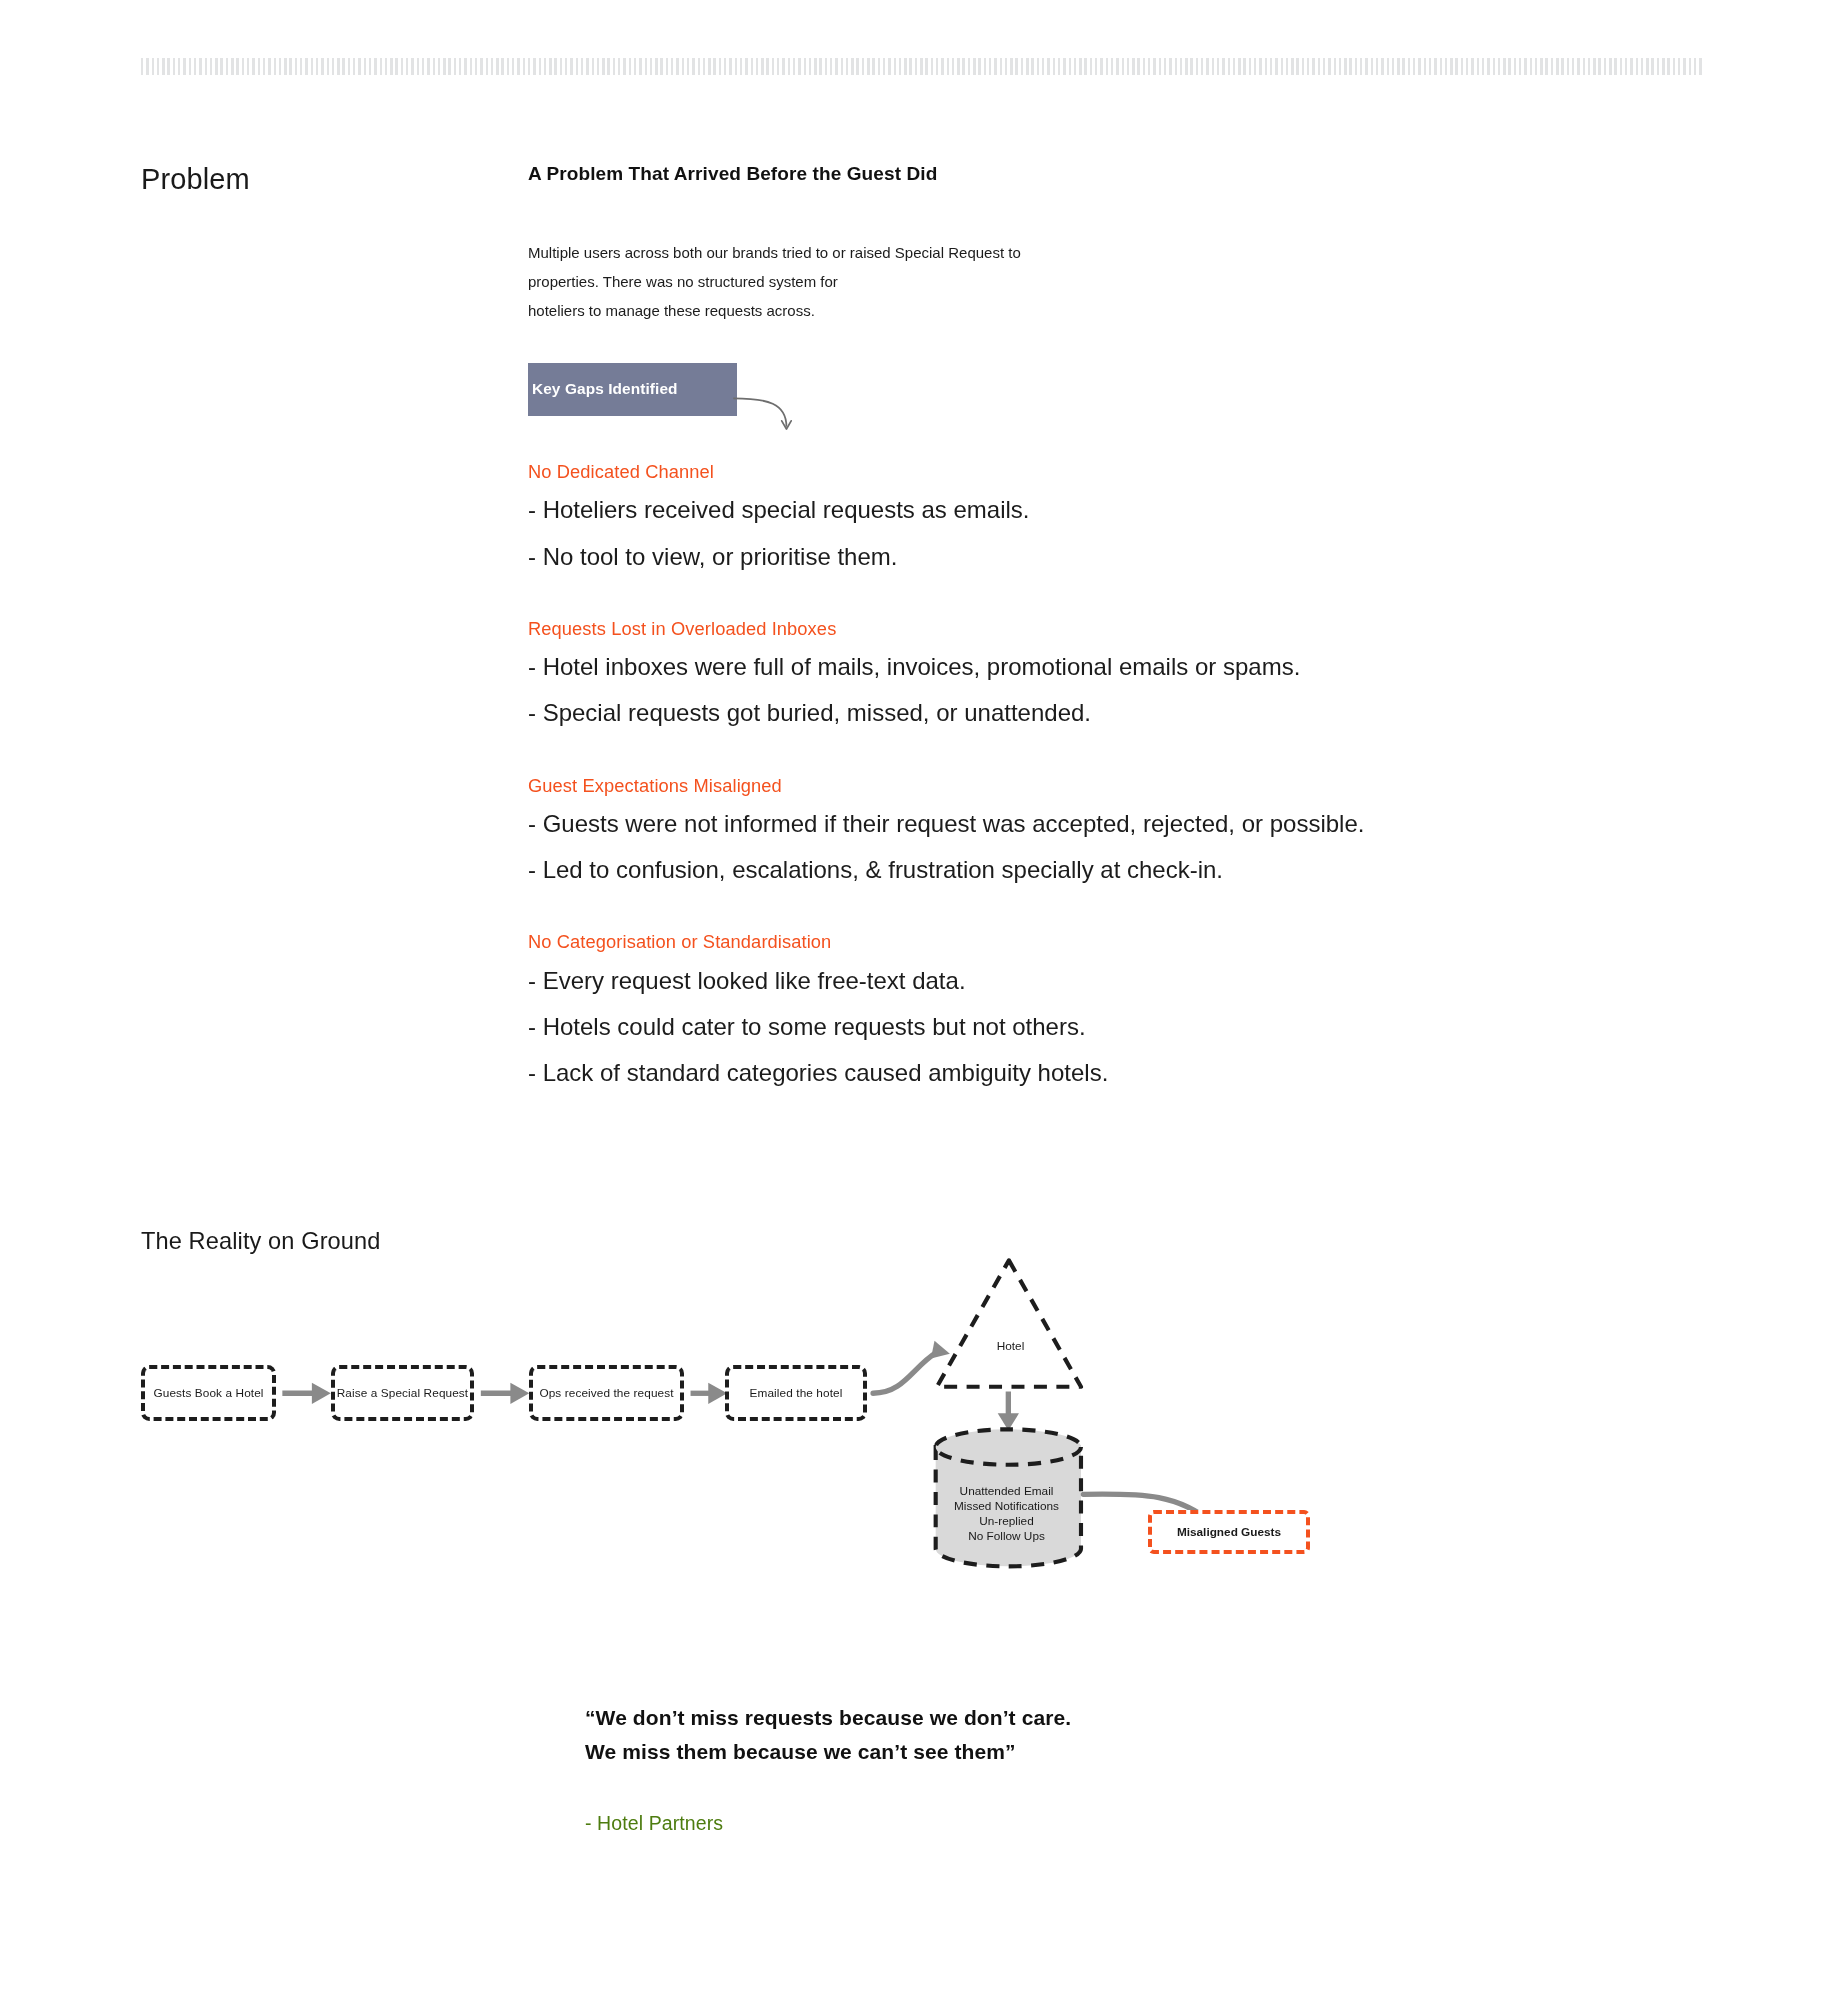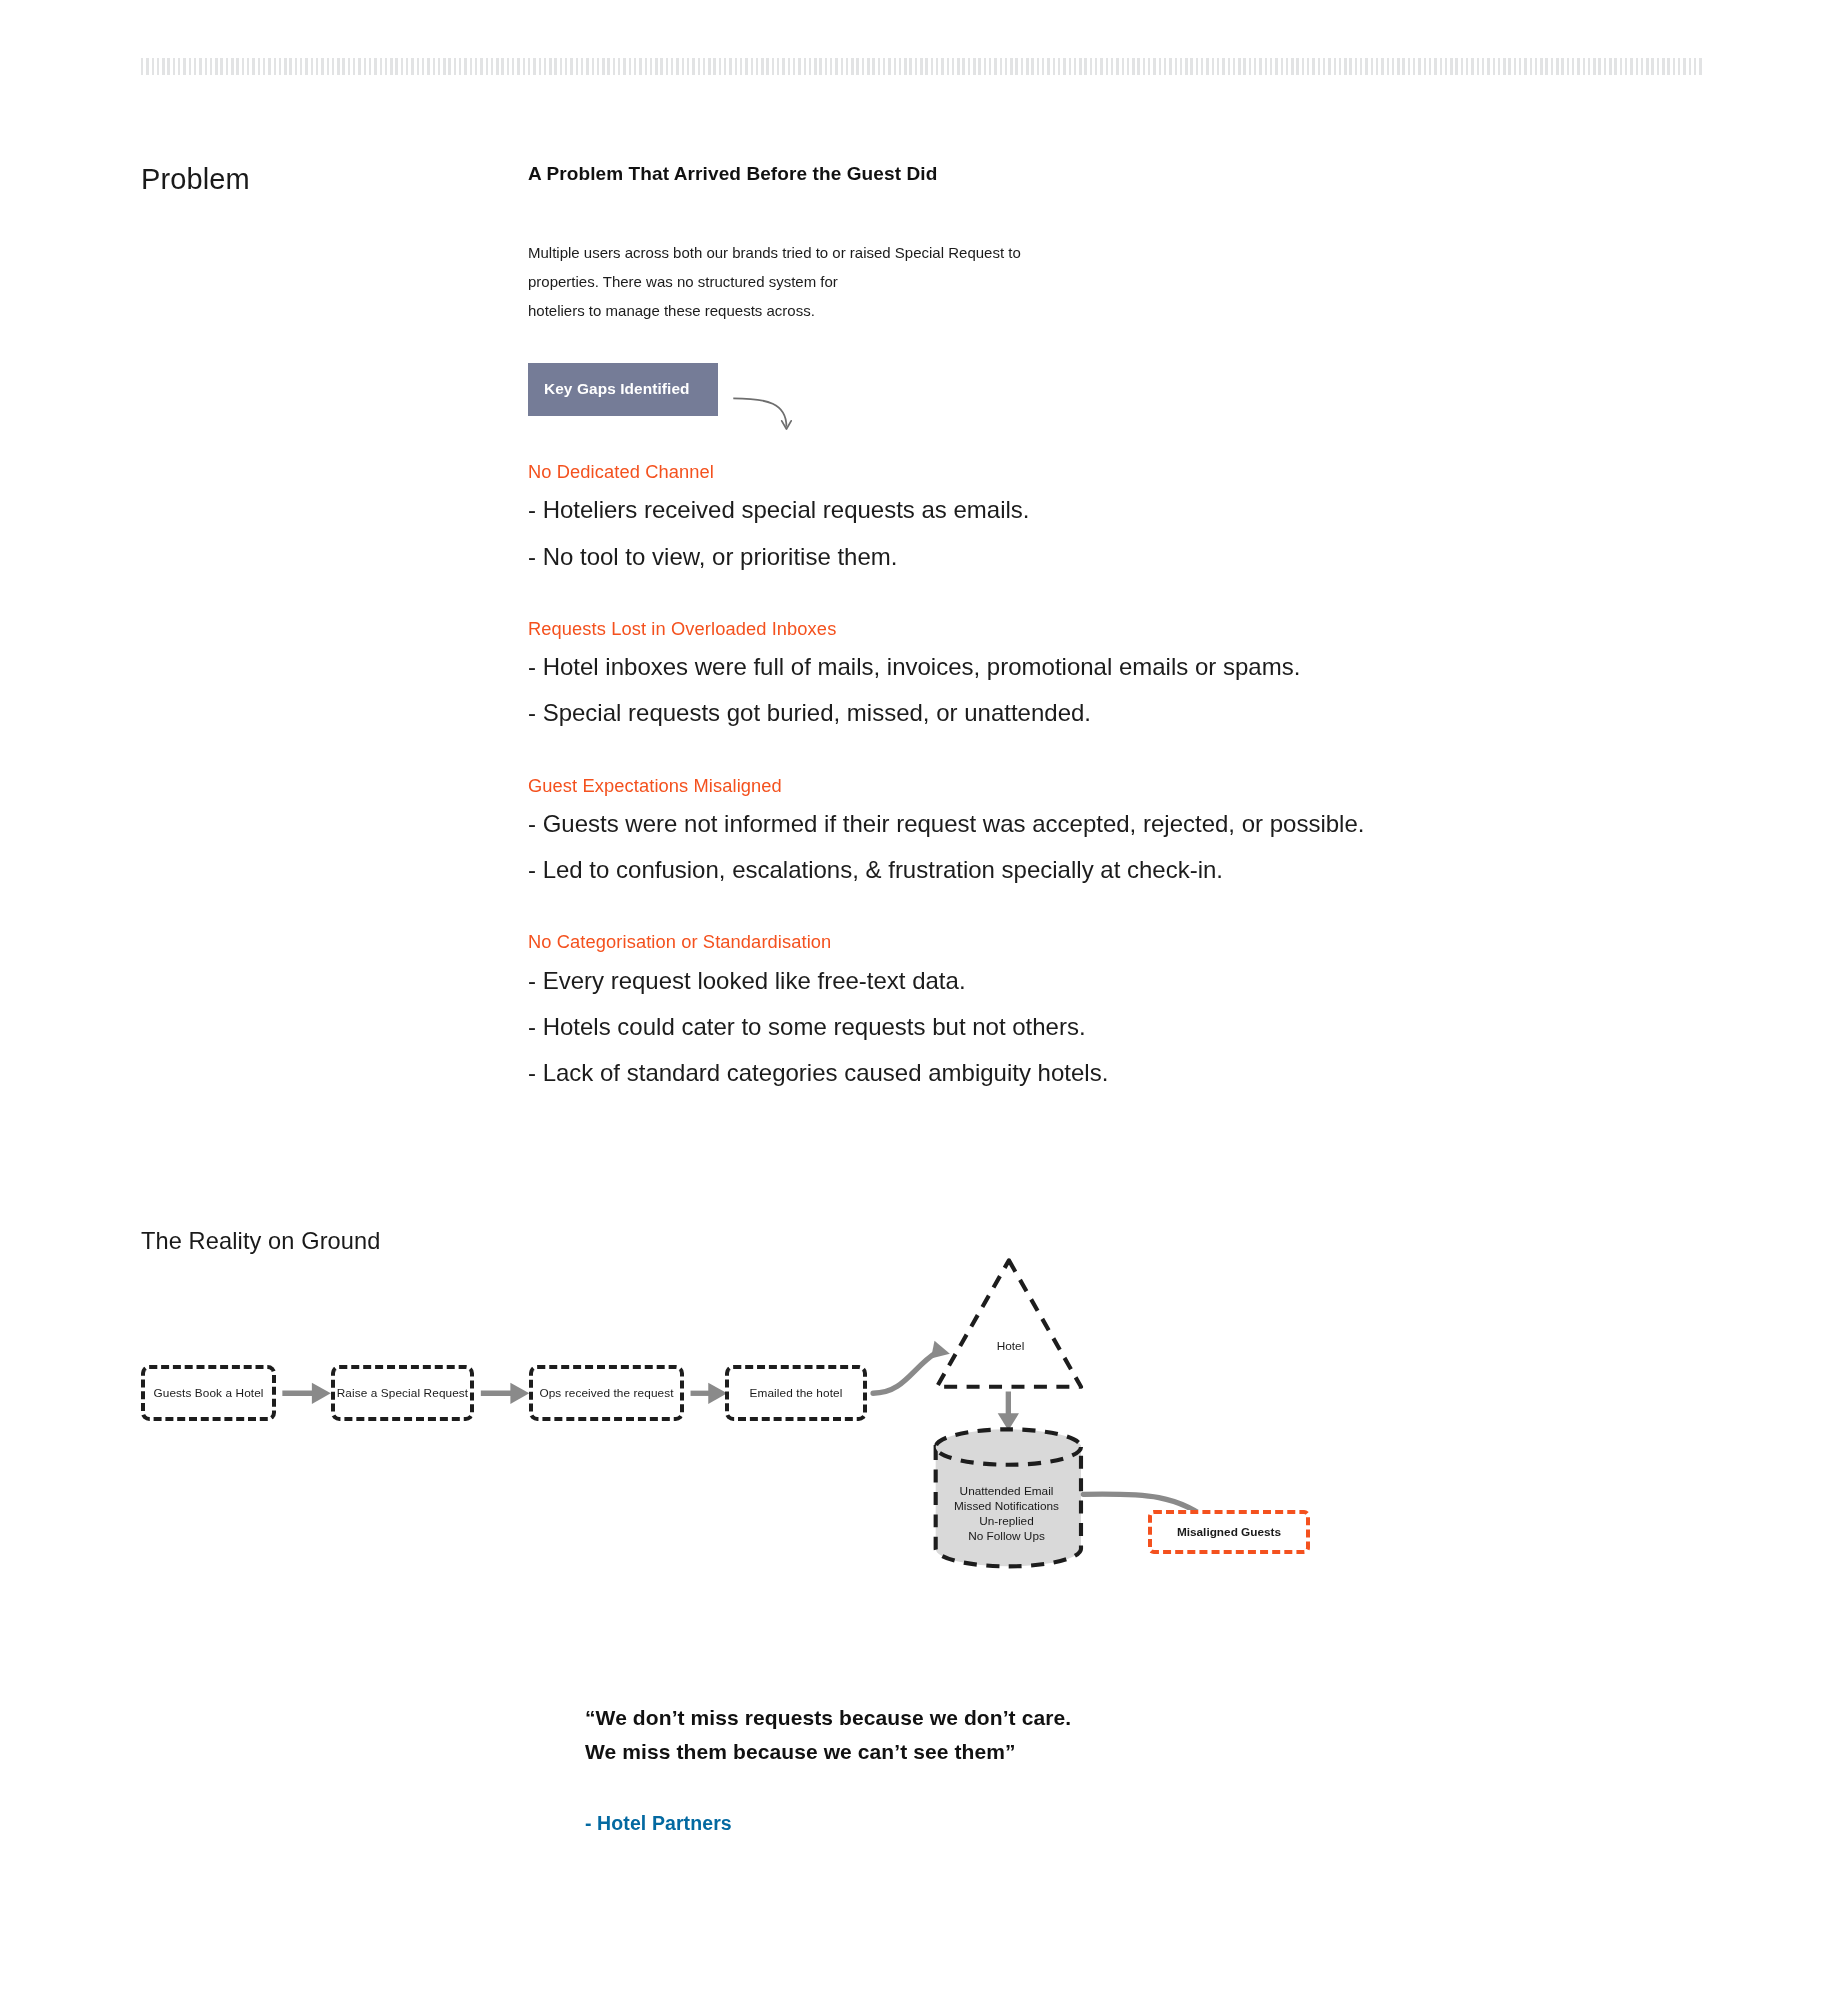--- a/index.html
+++ b/index.html
@@ -72,26 +72,26 @@
   
   .badge-wrap {
     position: relative;
     margin-top: 37px;
     height: 65px;
   }
   .badge {
     position: absolute;
     left: 0;
     top: 0;
-    width: 190px;
+    width: 209px;
     height: 53px;
     background: #757c97;
     display: flex;
     align-items: center;
-    padding-left: 16px;
+    padding-left: 4px;
   }
   .badge span {
     color: #ffffff;
     font-size: 15.4px;
     font-weight: 700;
     letter-spacing: 0.1px;
   }
   .badge-arrow {
     position: absolute;
     left: 204px;
@@ -218,22 +218,22 @@
     line-height: 1.62;
     letter-spacing: 0.1px;
   }
   .quote div { white-space: nowrap; }
 
   .attribution {
     position: absolute;
     left: 585px;
     top: 1812px;
     font-size: 19.5px;
-    font-weight: 700;
-    color: #0369a1;
+    font-weight: 400;
+    color: #4d7c0f;
     letter-spacing: 0.1px;
   }
 </style>
 </head>
 <body>
 
 <div class="stripe-bar"></div>
 
 <div class="section-label">Problem</div>
 

